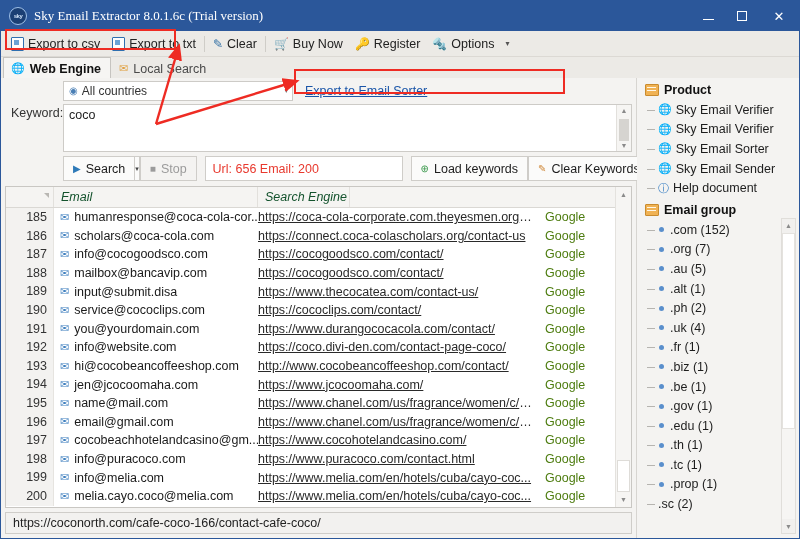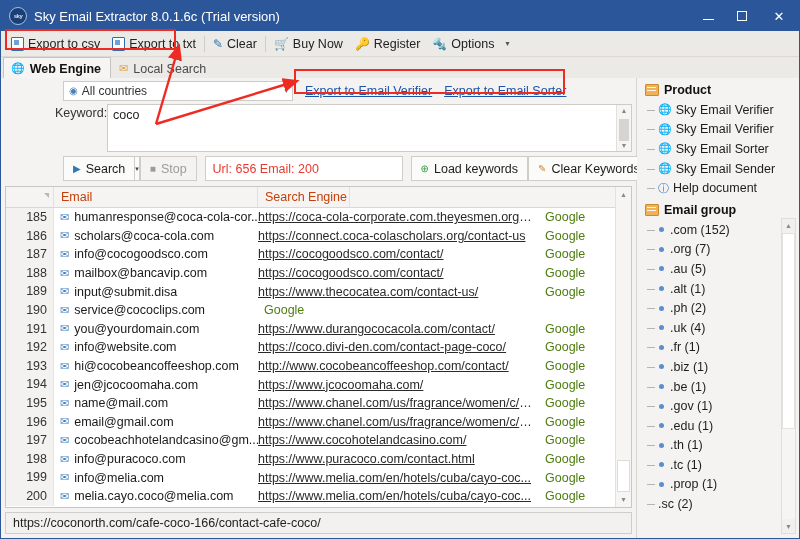--- a/index.html
+++ b/index.html
@@ -20,21 +20,21 @@
     display:flex;align-items:center;
     font-size:13px;
   }
   .app-icon{
     width:16px;height:16px;margin:0 7px 0 8px;border-radius:50%;
     background:#1b3f74;border:1px solid #9fc0e8;
     display:flex;align-items:center;justify-content:center;
     font-size:6px;color:#cfe1f7;font-weight:bold;letter-spacing:-0.5px;
     flex:0 0 auto;
   }
-  .title-text{flex:1 1 auto;white-space:nowrap;overflow:hidden;}
+  .title-text{flex:1 1 auto;white-space:nowrap;overflow:hidden;font-family:Liberation Serif, serif;}
   .win-btns{display:flex;height:30px;}
   .win-btn{
     width:34px;height:30px;display:flex;align-items:center;justify-content:center;
     color:#fff;font-size:13px;
   }
   .win-btn.close{width:40px;}
   .glyph-min{display:block;width:11px;height:1px;background:#fff;margin-top:6px;}
   .glyph-max{display:block;width:10px;height:10px;border:1.3px solid #fff;box-sizing:border-box;}
   
   .toolbar{
@@ -105,21 +105,21 @@
     background:#f4f3f1;padding:0 6px;
   }
   .exp-link{
     color:#1a55a8;text-decoration:underline;font-size:12.5px;margin-right:12px;
     white-space:nowrap;cursor:pointer;
   }
   .exp-link:last-child{margin-right:0;}
   .row-keyword{display:flex;margin-top:3px;}
   .kw-label{
     width:58px;flex:0 0 58px;font-size:12.5px;color:#333;
-    padding-left:6px;box-sizing:border-box;padding-top:2px;margin-left:44px;
+    padding-left:6px;box-sizing:border-box;padding-top:2px;
   }
   .kw-box{
     flex:1 1 auto;height:48px;background:#fff;border:1px solid #cdcbc7;
     position:relative;box-sizing:border-box;
   }
   .kw-text{padding:3px 5px;font-size:12.5px;color:#222;}
   .kw-scroll{
     position:absolute;right:0;top:0;bottom:0;width:14px;background:#f6f5f3;
     border-left:1px solid #e2e0dc;display:flex;flex-direction:column;
     justify-content:space-between;align-items:center;
@@ -152,21 +152,21 @@
   }
   .mini-gap{width:6px;}
   
   .grid-wrap{
     flex:1 1 auto;margin:5px 4px 0 4px;border:1px solid #c9c7c3;
     background:#fff;display:flex;flex-direction:column;min-height:0;
     position:relative;
   }
   .grid-head{
     display:flex;height:20px;background:#f5f4f2;border-bottom:1px solid #dad8d4;
-    font-size:12.5px;color:#c2410c;flex:0 0 20px;
+    font-size:12.5px;color:#14532d;flex:0 0 20px;font-style:italic;
   }
   .gh{display:flex;align-items:center;padding-left:7px;border-right:1px solid #e2e0dc;box-sizing:border-box;}
   .gh-num{width:48px;flex:0 0 48px;justify-content:flex-end;padding-right:5px;padding-left:0;position:relative;}
   .gh-num:after{
     content:"";position:absolute;right:4px;top:6px;
     border-left:5px solid transparent;border-top:5px solid #b9b7b3;
   }
   .gh-email{width:204px;flex:0 0 204px;}
   .gh-url{flex:1 1 auto;}
   .gh-eng{width:92px;flex:0 0 92px;}
@@ -330,21 +330,20 @@
       <div class="search-block">
 
         <div class="row-country">
           <div class="kw-label-spacer"></div>
           <div class="country-box">
             <span class="pin">◉</span>
             <span>All countries</span>
             <span class="country-caret">▾</span>
           </div>
           <div class="export-links-wrap">
-            <span class="exp-link">Export to Email Verifier</span>
             <span class="exp-link">Export to Email Sorter</span>
           </div>
         </div>
 
         <div class="row-keyword">
           <div class="kw-label">Keyword:</div>
           <div class="kw-box">
             <div class="kw-text">coco</div>
             <div class="kw-scroll">
               <span class="kw-arrow">▲</span>
@@ -433,20 +432,21 @@
               </div>
               <div class="c-url">https://www.thecocatea.com/contact-us/</div>
               <div class="c-eng">Google</div>
             </div>
             <div class="grow">
               <div class="c-num">190</div>
               <div class="c-email">
                 <span class="mailico">✉</span>
                 <span>service@cococlips.com</span>
               </div>
+              <div class="c-url">https://cococlips.com/contact/</div>
               <div class="c-eng">Google</div>
             </div>
             <div class="grow">
               <div class="c-num">191</div>
               <div class="c-email">
                 <span class="mailico">✉</span>
                 <span>you@yourdomain.com</span>
               </div>
               <div class="c-url">https://www.durangococacola.com/contact/</div>
               <div class="c-eng">Google</div>

